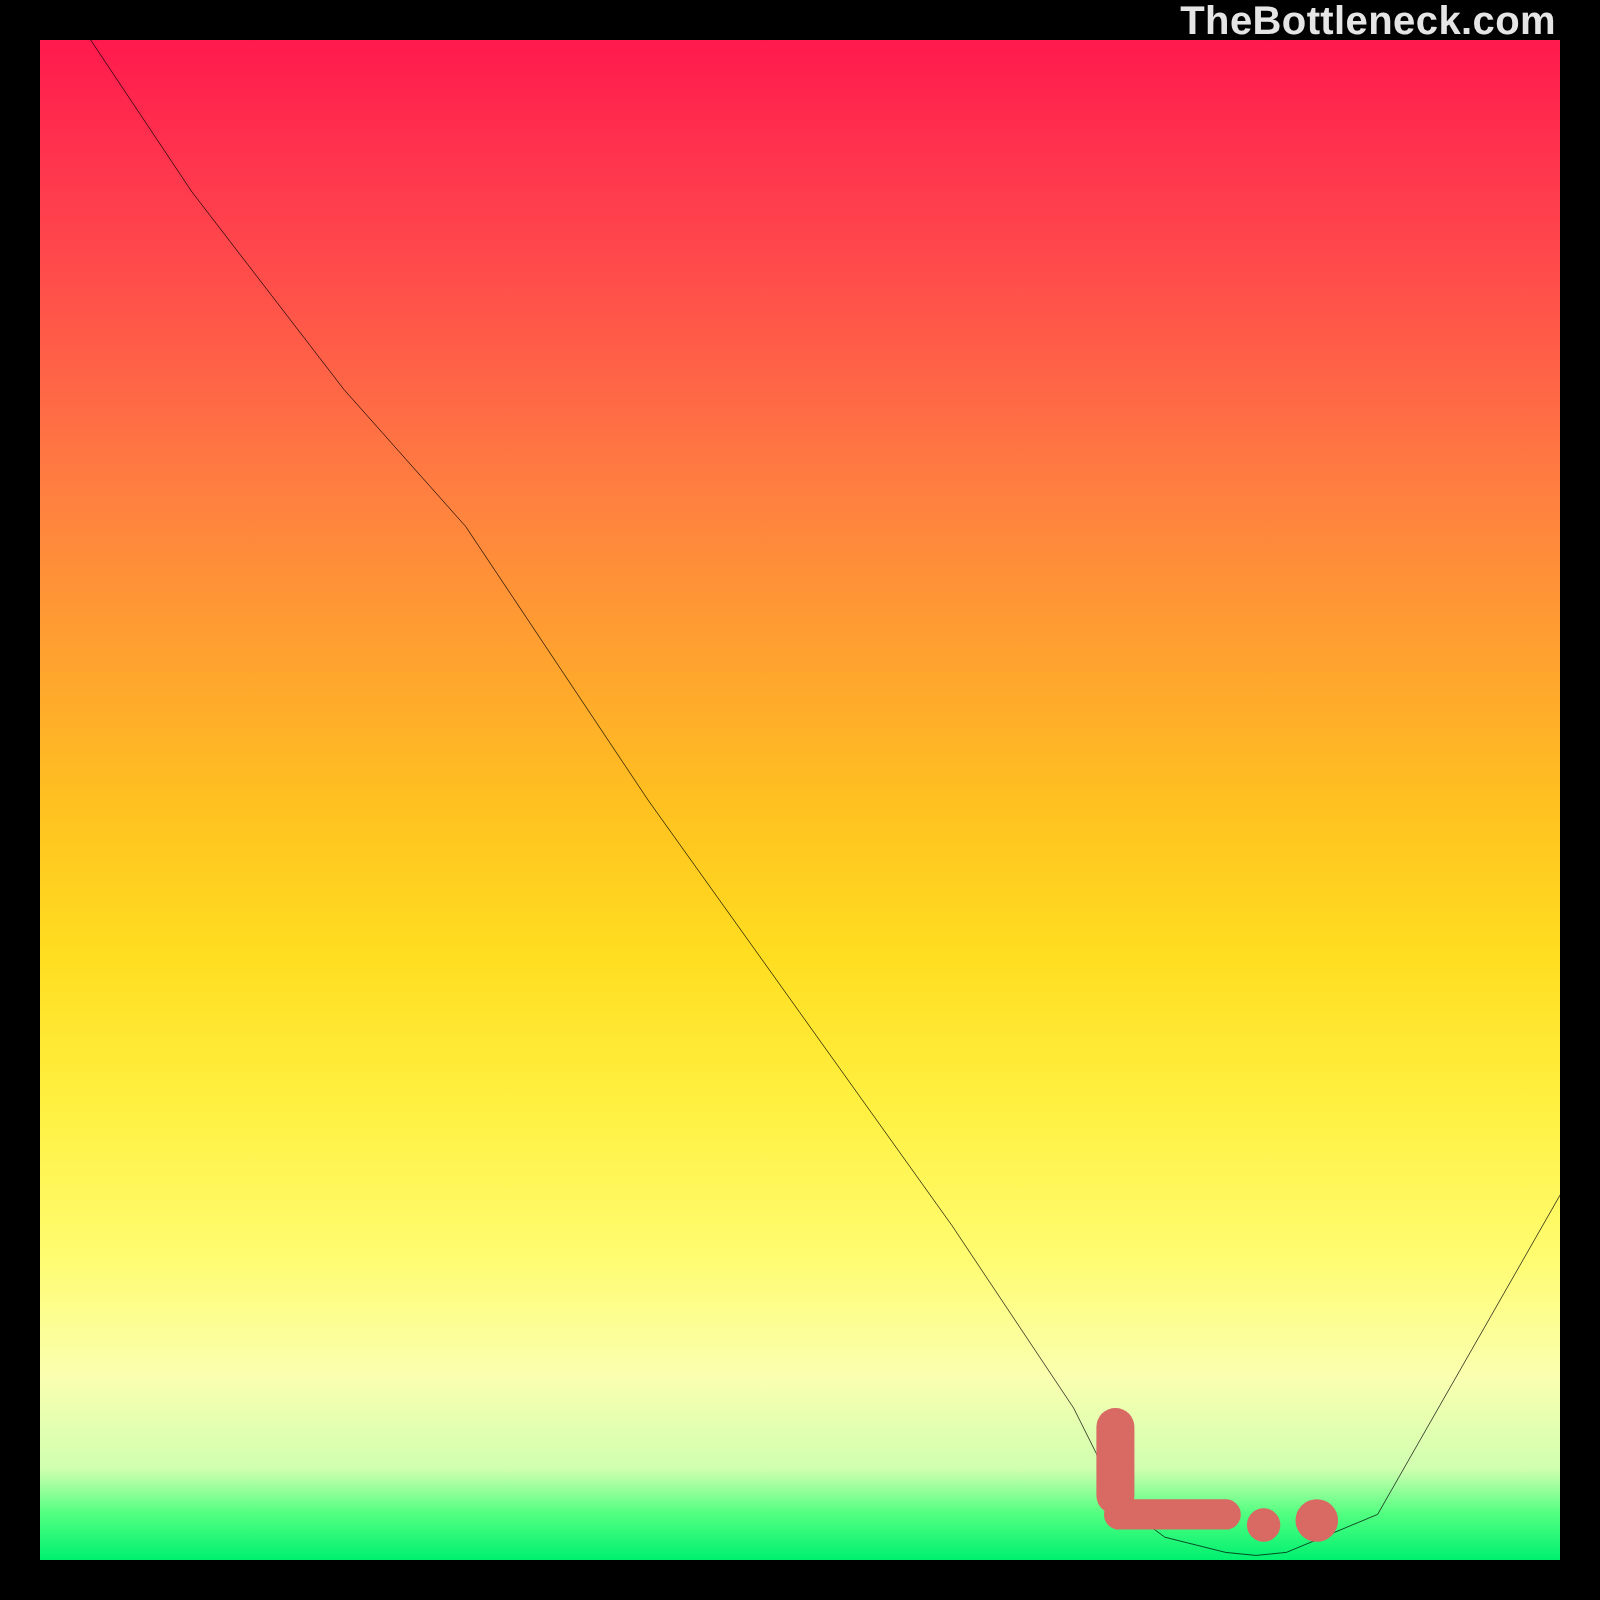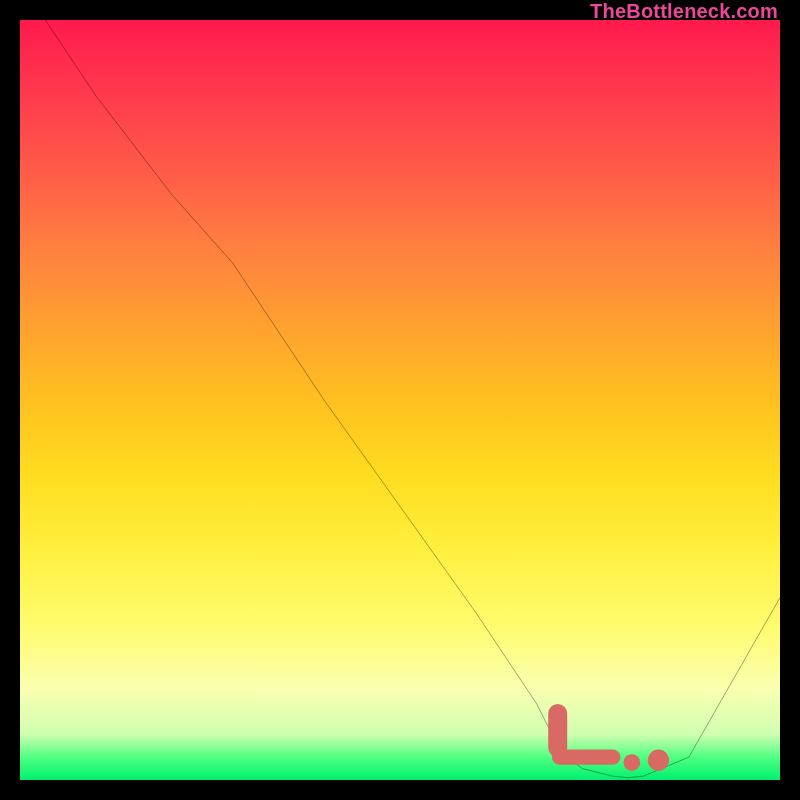--- a/index.html
+++ b/index.html
@@ -31,21 +31,21 @@
       #50ff80 97%,
       #00f070 100%);
   }
   .watermark {
     position: absolute;
     top: 0px;
     right: 22px;
     font-family: Arial, Helvetica, sans-serif;
     font-size: 20px;
     font-weight: 600;
-    color: #ec4899;
+    color: #e5e5e5;
     letter-spacing: 0.2px;
     user-select: none;
   }
   svg.curve {
     position: absolute;
     left: 20px;
     top: 20px;
     width: 760px;
     height: 760px;
     overflow: visible;

